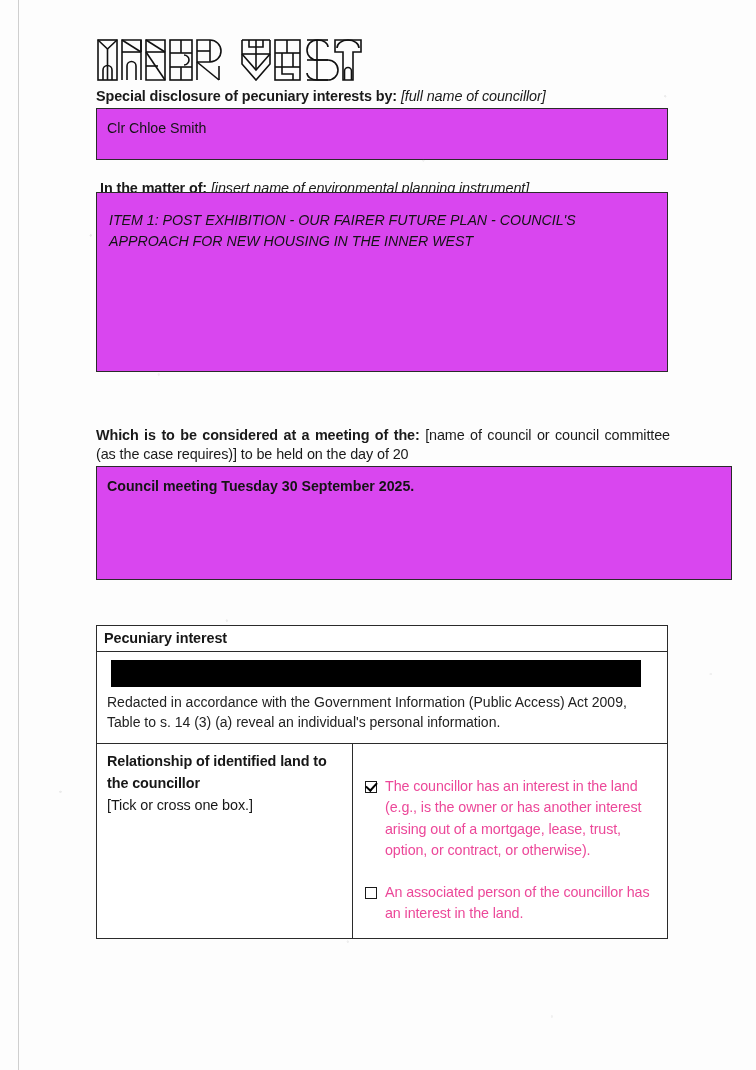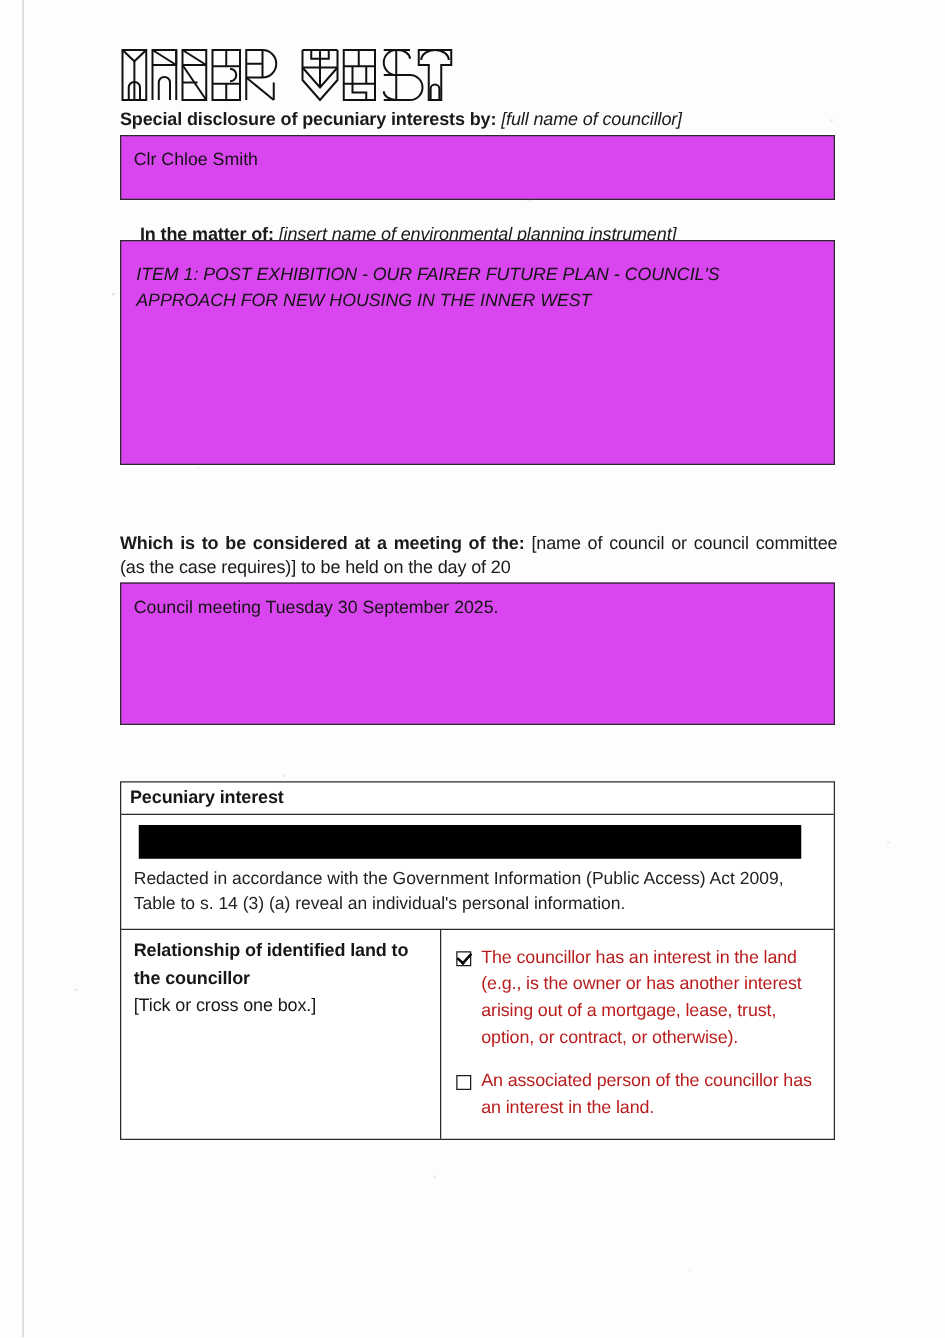--- a/index.html
+++ b/index.html
@@ -130,23 +130,24 @@
     color: #222;
     font-family: "Liberation Sans", sans-serif;
   }
 
   
   .opt {
     display: flex;
     gap: 8px;
     font-size: 14.3px;
     line-height: 1.5;
-    color: #b91c1c;
+    color: #ec4899;
     margin-bottom: 13px;
     letter-spacing: -.1px;
+    margin-top: 20px;
   }
   .opt:last-child { margin-bottom: 0; }
   .opt .cbx {
     flex: 0 0 auto;
     width: 12px; height: 12px;
     border: 1.5px solid #1a1a1a;
     box-sizing: border-box;
     margin-top: 5px;
     position: relative;
     background: #fff;
@@ -262,33 +263,33 @@
   </div>
 
   <div class="label" style="left:96px; top:87px; width:590px;">
     <b>Special disclosure of pecuniary interests by:</b>
     <i>[full name of councillor]</i>
   </div>
   <div class="box" style="left:96px; top:108px; width:572px; height:52px;">
     <div class="box-text" style="left:10px; top:9px; right:8px;">Clr Chloe Smith</div>
   </div>
 
-  <div class="label" style="left:112px; top:179px; width:590px;">
+  <div class="label" style="left:100px; top:179px; width:590px;">
     <b>In the matter of:</b>
     <i>[insert name of environmental planning instrument]</i>
   </div>
   <div class="box" style="left:96px; top:192px; width:572px; height:180px;font-style:italic;">
     <div class="box-text" style="left:12px; top:17px; right:18px; line-height:1.5;">ITEM 1:  POST EXHIBITION - OUR FAIRER FUTURE PLAN - COUNCIL'S APPROACH FOR NEW HOUSING IN THE INNER WEST</div>
   </div>
 
   <div class="label justified" style="left:96px; top:426px; width:574px;">
     <b>Which is to be considered at a meeting of the:</b>
     <span>[name of council or council committee (as the case requires)] to be held on the        day of          20</span>
   </div>
-  <div class="box" style="left:96px; top:466px; width:572px; height:114px;">
+  <div class="box" style="left:96px; top:466px; width:636px; height:114px;font-weight:bold;">
     <div class="box-text" style="left:10px; top:9px; right:8px;">Council meeting Tuesday 30 September 2025.</div>
   </div>
 
   <div class="tbl">
 
     <div class="tbl-row first">
       <div class="tbl-head">Pecuniary interest</div>
     </div>
 
     <div class="tbl-row">

